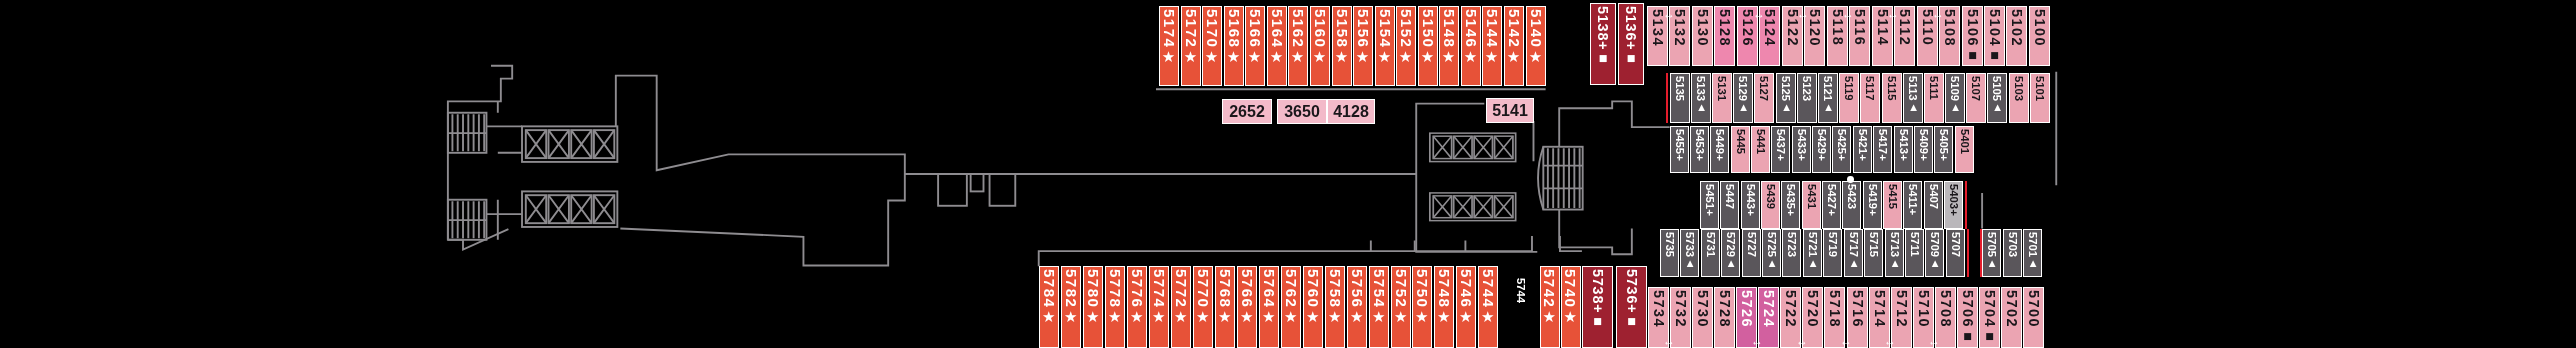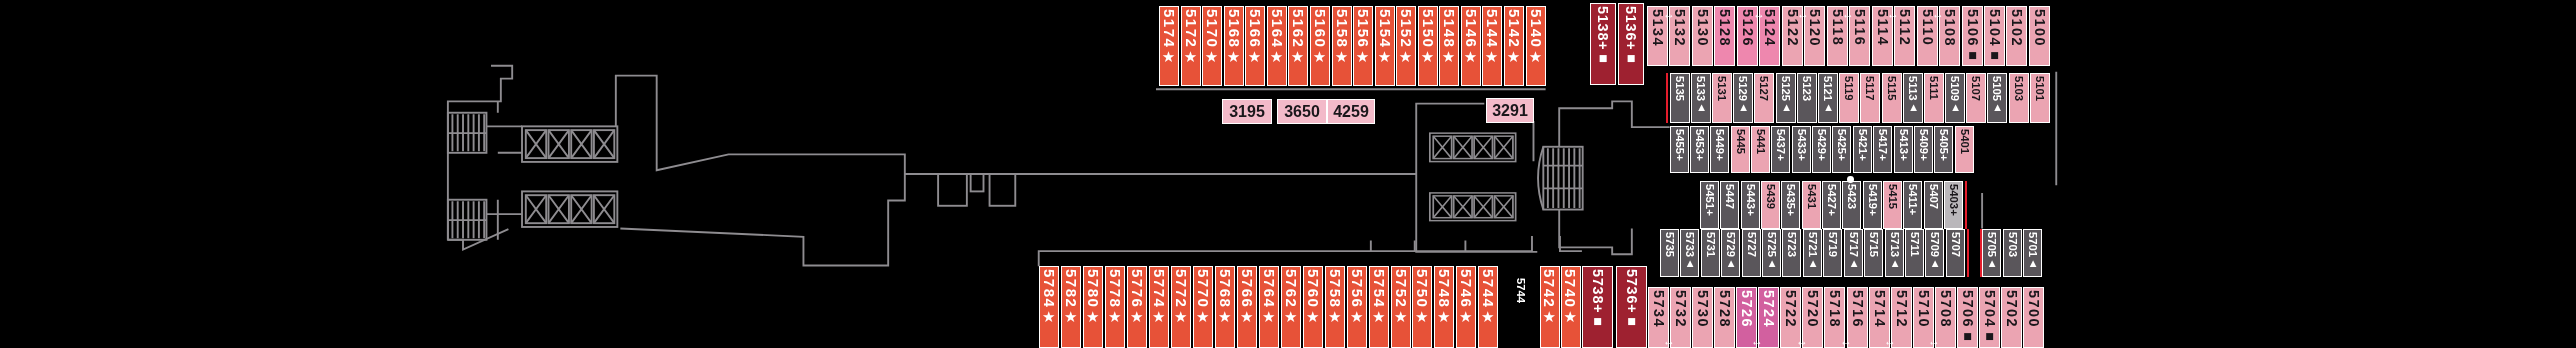--- a/index.html
+++ b/index.html
@@ -528,24 +528,24 @@
     </div>
     <div class="box" style="left: 2023px; top: 287px; width: 20.6px; height: 61px; background: rgb(235, 164, 178); color: rgb(26, 23, 27);">
       <span class="vnum" style="font-size: 14.4px; letter-spacing: 1.5px;">5700</span>
     </div>
     <span class="arrow" style="left: 1669px; top: 334px;">↔</span>
     <span class="arrow" style="left: 1757px; top: 334px;">↔</span>
     <span class="arrow" style="left: 1802px; top: 334px;">↔</span>
     <span class="arrow" style="left: 1846px; top: 334px;">↔</span>
     <span class="arrow" style="left: 1890px; top: 334px;">↔</span>
     <span class="arrow" style="left: 1934px; top: 334px;">↔</span>
-    <div class="hlabel" style="left: 1222px; top: 99px; width: 50px; height: 25px; background: rgb(243, 186, 201); color: rgb(26, 23, 27);">3195</div>
+    <div class="hlabel" style="left: 1222px; top: 99px; width: 50px; height: 25px; background: rgb(243, 186, 201); color: rgb(26, 23, 27);">2652</div>
     <div class="hlabel" style="left: 1277px; top: 99px; width: 50px; height: 25px; background: rgb(243, 186, 201); color: rgb(26, 23, 27);">3650</div>
-    <div class="hlabel" style="left: 1327px; top: 99px; width: 48px; height: 25px; background: rgb(243, 186, 201); color: rgb(26, 23, 27);">4259</div>
-    <div class="hlabel" style="left: 1486px; top: 98px; width: 48px; height: 25px; background: rgb(243, 186, 201); color: rgb(26, 23, 27);">3291</div>
+    <div class="hlabel" style="left: 1327px; top: 99px; width: 48px; height: 25px; background: rgb(243, 186, 201); color: rgb(26, 23, 27);">4128</div>
+    <div class="hlabel" style="left: 1486px; top: 98px; width: 48px; height: 25px; background: rgb(243, 186, 201); color: rgb(26, 23, 27);">5141</div>
     <div class="floatnum" style="left: 1515px; top: 278px; font-size: 11.3px;">5744</div>
     <div class="redline" style="left: 1666px; top: 73px; height: 50px; background: rgb(229, 29, 44);"></div>
     <div class="redline" style="left: 1965px; top: 181px; height: 48px; background: rgb(229, 29, 44);"></div>
     <div class="redline" style="left: 1967px; top: 229px; height: 48px; background: rgb(229, 29, 44);"></div>
     <div class="redline" style="left: 1980px; top: 229px; height: 48px; background: rgb(229, 29, 44);"></div>
     <div class="pillar" style="left: 1847px; top: 176px;"></div>
   </div>
 
 
 </body></html>

